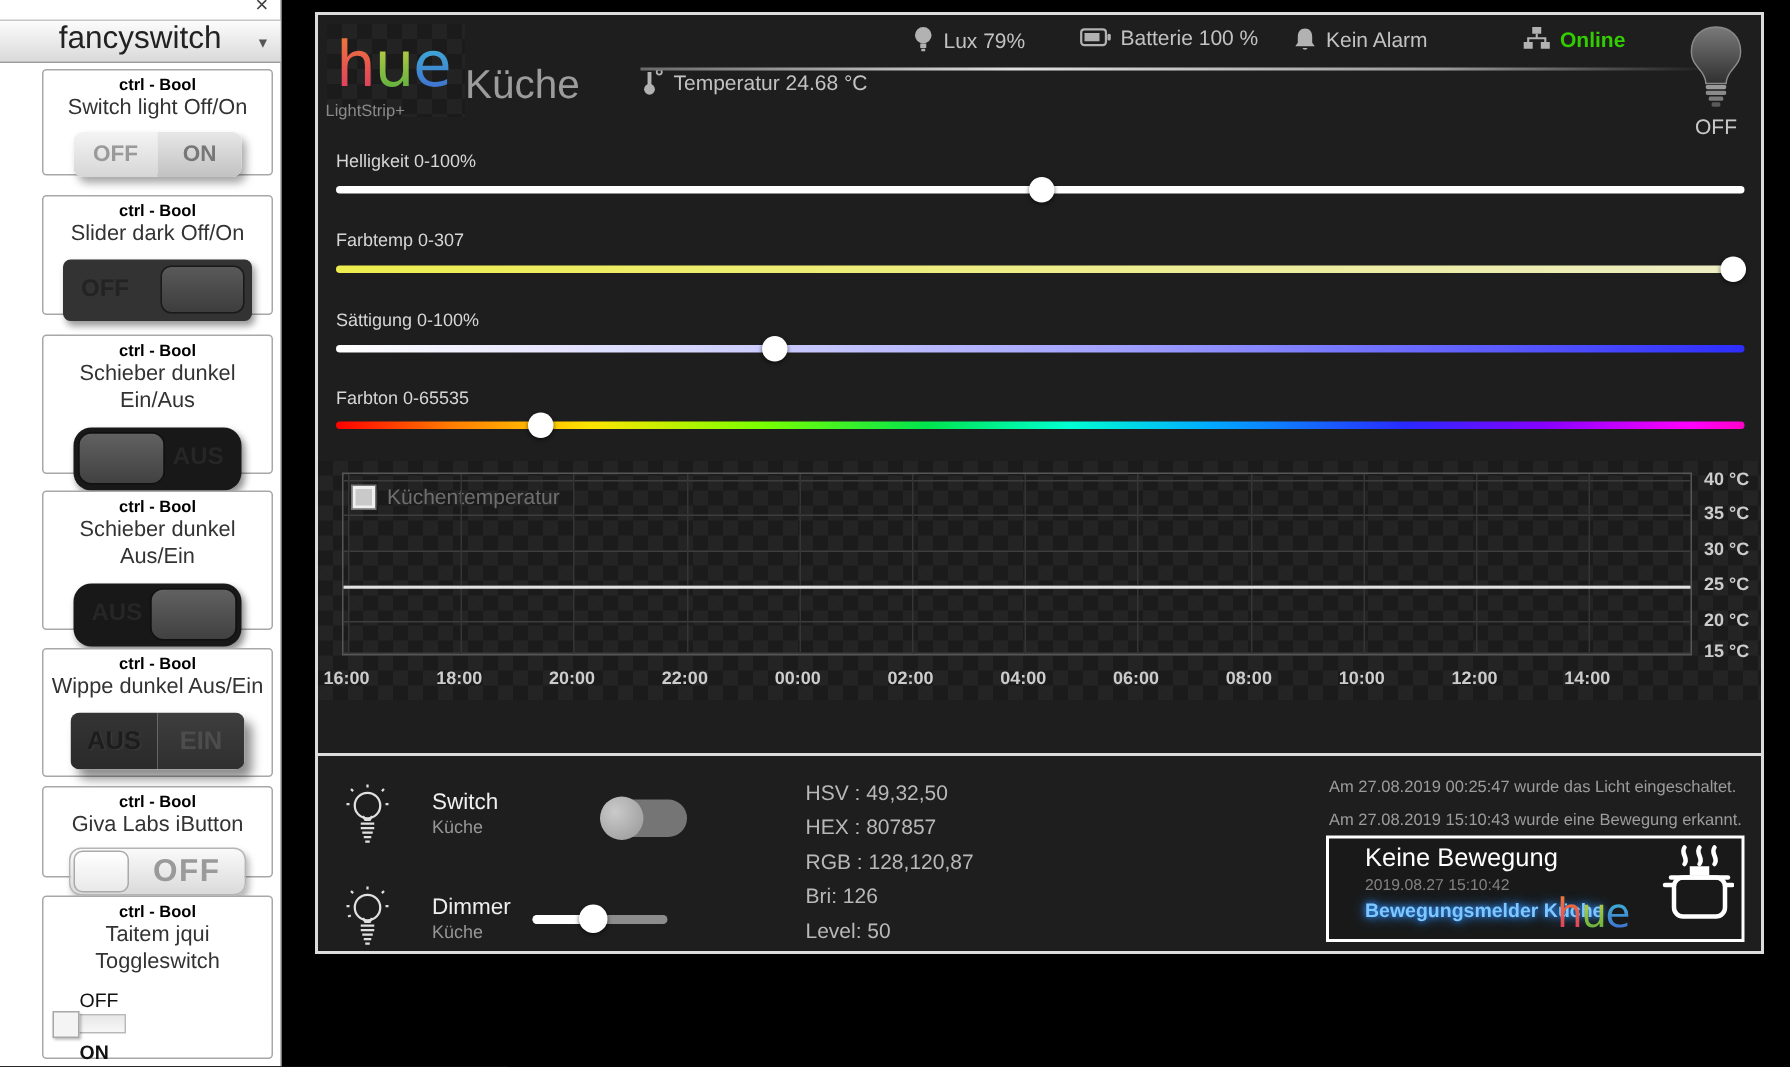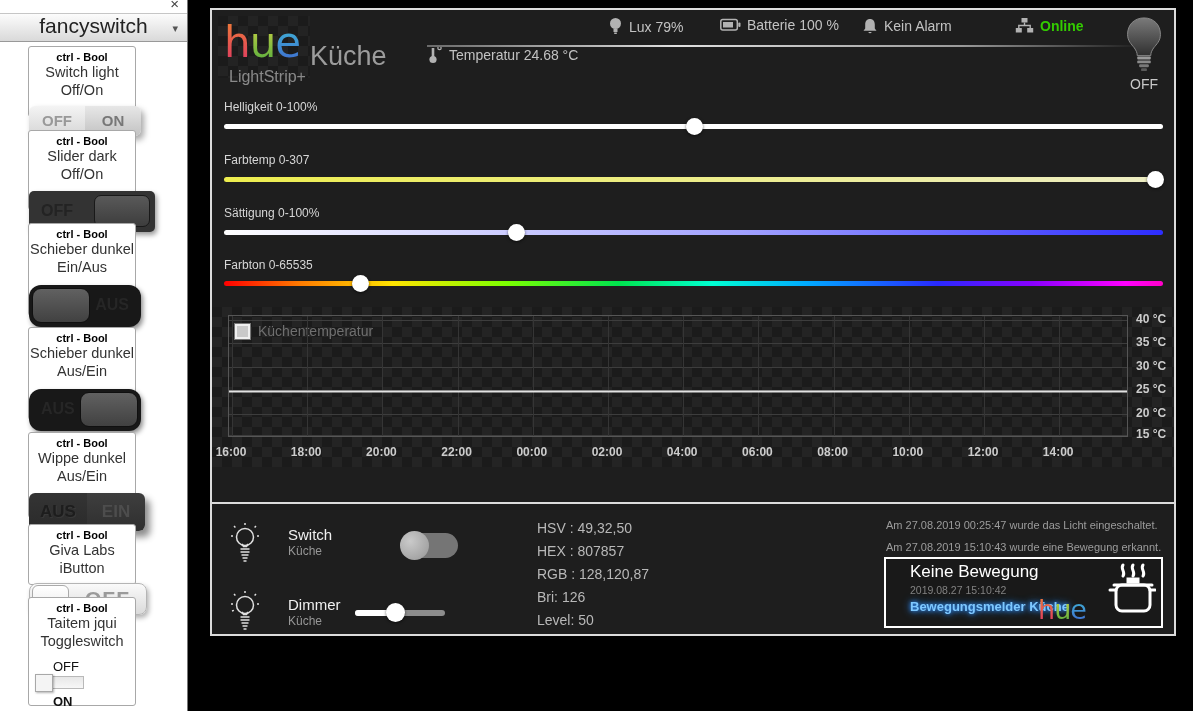--- a/index.html
+++ b/index.html
@@ -6,21 +6,21 @@
   body { background:#000; font-family:"Liberation Sans", sans-serif; }
   .stage { position:relative; width:1193px; height:711px; background:#000; overflow:hidden; }
 
   
   .sidebar { position:absolute; left:0; top:0; width:188px; height:711px; background:#fff; border-right:1px solid #777; }
   .close-x { position:absolute; top:-4px; right:8px; font-size:15px; color:#444; line-height:1; cursor:default; }
   .fs-header { position:absolute; top:13px; left:0; width:100%; height:29px;
     background:linear-gradient(#fcfcfc,#d9d9d9); border-top:1px solid #c6c6c6; border-bottom:1px solid #999;
     display:flex; align-items:flex-start; justify-content:center; font-size:21px; color:#222; }
   .fs-caret { position:absolute; right:9px; top:8px; font-size:11px; color:#555; }
-  .card { position:absolute; left:28px; width:108px; background:#fff; border:1px solid #a8a8a8; border-radius:3px; text-align:center; padding-top:4px; }
+  .card { position:absolute; left:28px; width:154px; background:#fff; border:1px solid #a8a8a8; border-radius:3px; text-align:center; padding-top:4px; }
   .c1{top:46px;height:71px;} .c2{top:130px;height:80px;} .c3{top:223px;height:93px;}
   .c4{top:327px;height:93px;} .c5{top:432px;height:86px;} .c6{top:524px;height:61px;} .c7{top:597px;height:109px;}
   .ctl { font-size:11px; font-weight:bold; color:#000; }
   .ctitle { font-size:14.5px; color:#333; line-height:1.25; }
   
   .rocker-light { display:flex; width:112px; height:30px; margin:7px auto 0; border-radius:6px; overflow:hidden;
     box-shadow:3px 4px 6px rgba(0,0,0,.35); font-weight:bold; font-size:15px; }
   .rl-off { flex:1; background:linear-gradient(#f4f4f4,#d6d6d6); color:#999; line-height:30px; }
   .rl-on  { flex:1; background:linear-gradient(#e7e7e7,#c2c2c2); color:#777; line-height:30px; }
   
@@ -57,21 +57,21 @@
     background-image:linear-gradient(45deg,#242424 25%,transparent 25%,transparent 75%,#242424 75%),
                      linear-gradient(45deg,#242424 25%,transparent 25%,transparent 75%,#242424 75%);
     background-position:0 0,10px 10px; background-size:20px 20px; }
   
   .logo-area { position:absolute; left:6px; top:6px; width:92px; height:62px; opacity:.9; }
   .hue-logo { position:absolute; left:12px; top:12px; font-family:"DejaVu Sans",sans-serif; font-size:42px; line-height:1; letter-spacing:-1px; }
   .hue-logo span, .hue-sm span { -webkit-background-clip:text; background-clip:text; -webkit-text-fill-color:transparent; color:transparent; }
   .g-h { background-image:linear-gradient(180deg,#f08035,#dd3366); }
   .g-u { background-image:linear-gradient(180deg,#dcd844,#4aa93e); }
   .g-e { background-image:linear-gradient(180deg,#3fc6d8,#3f62ce); }
-  .model { position:absolute; left:17px; top:58px; font-size:16px; color:#8a8a8a; }
+  .model { position:absolute; left:5px; top:58px; font-size:11px; color:#8a8a8a; }
   .room-title { position:absolute; left:98px; top:31px; font-size:27px; color:#9c9c9c; }
   
   .status-item { position:absolute; top:7px; display:flex; align-items:center; gap:6px; font-size:14px; color:#c2c2c2; }
   .st-temp{left:213px;margin-top:28px;} .st-lux{left:396px;} .st-batt{left:508px;} .st-alarm{left:650px;} .st-net{left:803px;}
   .st-online { font-weight:bold; }
   .hr-grad { position:absolute; left:215px; top:35px; width:713px; height:2px;
     background:linear-gradient(to right,#6a6a6a,#e0e0e0 35%,#9a9a9a 75%,#1e1e1e); }
   
   .power-bulb { position:absolute; left:910px; top:6px; width:44px; height:58px; }
   .power-label { position:absolute; left:910px; top:66px; width:44px; text-align:center; font-size:14px; color:#c8c8c8; }

